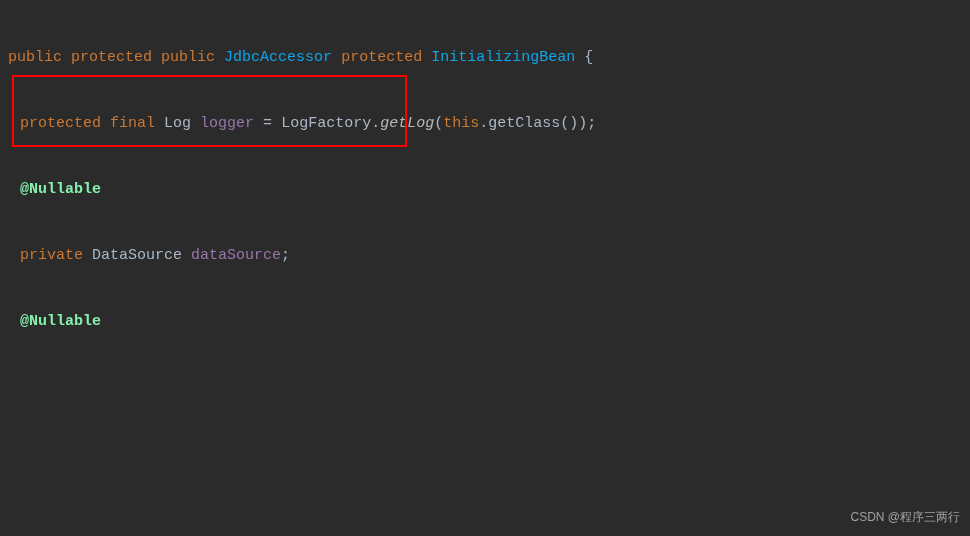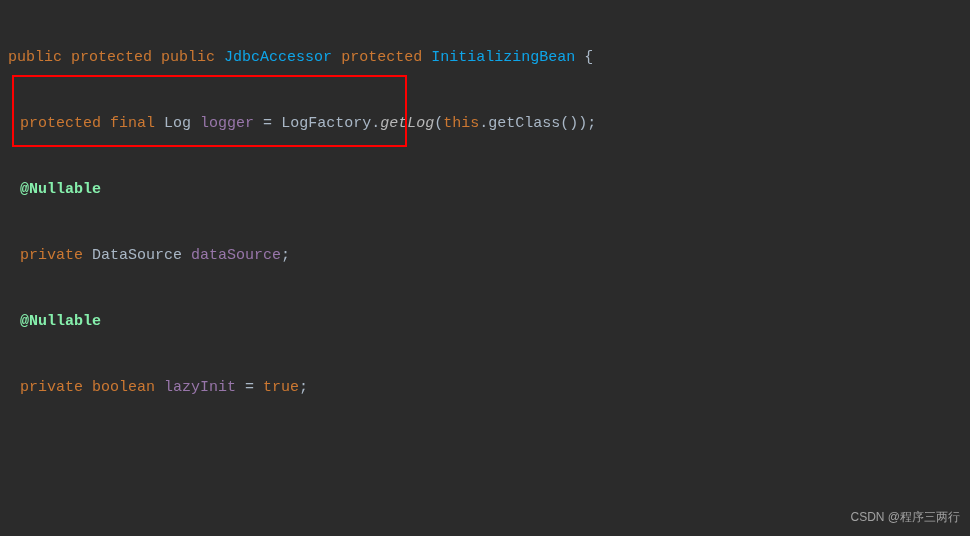--- a/index.html
+++ b/index.html
@@ -56,21 +56,20 @@
   </style>
 </head>
 <body>
 
 <div class="code-container">
 <span class="line"><span class="kw">public</span> <span class="kw">protected</span> <span class="kw">public</span> <span class="classname">JdbcAccessor</span> <span class="kw">protected</span> <span class="classname">InitializingBean</span> <span class="punct">{</span></span>
 <span class="line indent1"><span class="kw">protected</span> <span class="kw">final</span> <span class="type">Log</span> <span class="field">logger</span><span class="punct"> = </span><span class="text">LogFactory</span><span class="punct">.</span><span class="method-call-italic">getLog</span><span class="punct">(</span><span class="kw">this</span><span class="punct">.</span><span class="text">getClass</span><span class="punct">())</span><span class="punct">;</span></span>
 <span class="line indent1"><span class="annotation">@Nullable</span></span>
 <span class="line indent1"><span class="kw">private</span> <span class="type">DataSource</span> <span class="field">dataSource</span><span class="punct">;</span></span>
 <span class="line indent1"><span class="annotation">@Nullable</span></span>
-<span class="line indent1"><span class="kw">private</span> <span class="kw">boolean</span> <span class="field">lazyInit</span><span class="punct"> = </span><span class="kw">true</span><span class="punct">;</span></span>
 <span class="line indent1"> </span>
 
 
 
 
 
 
 
 <div class="red-box"></div>
 </div>

